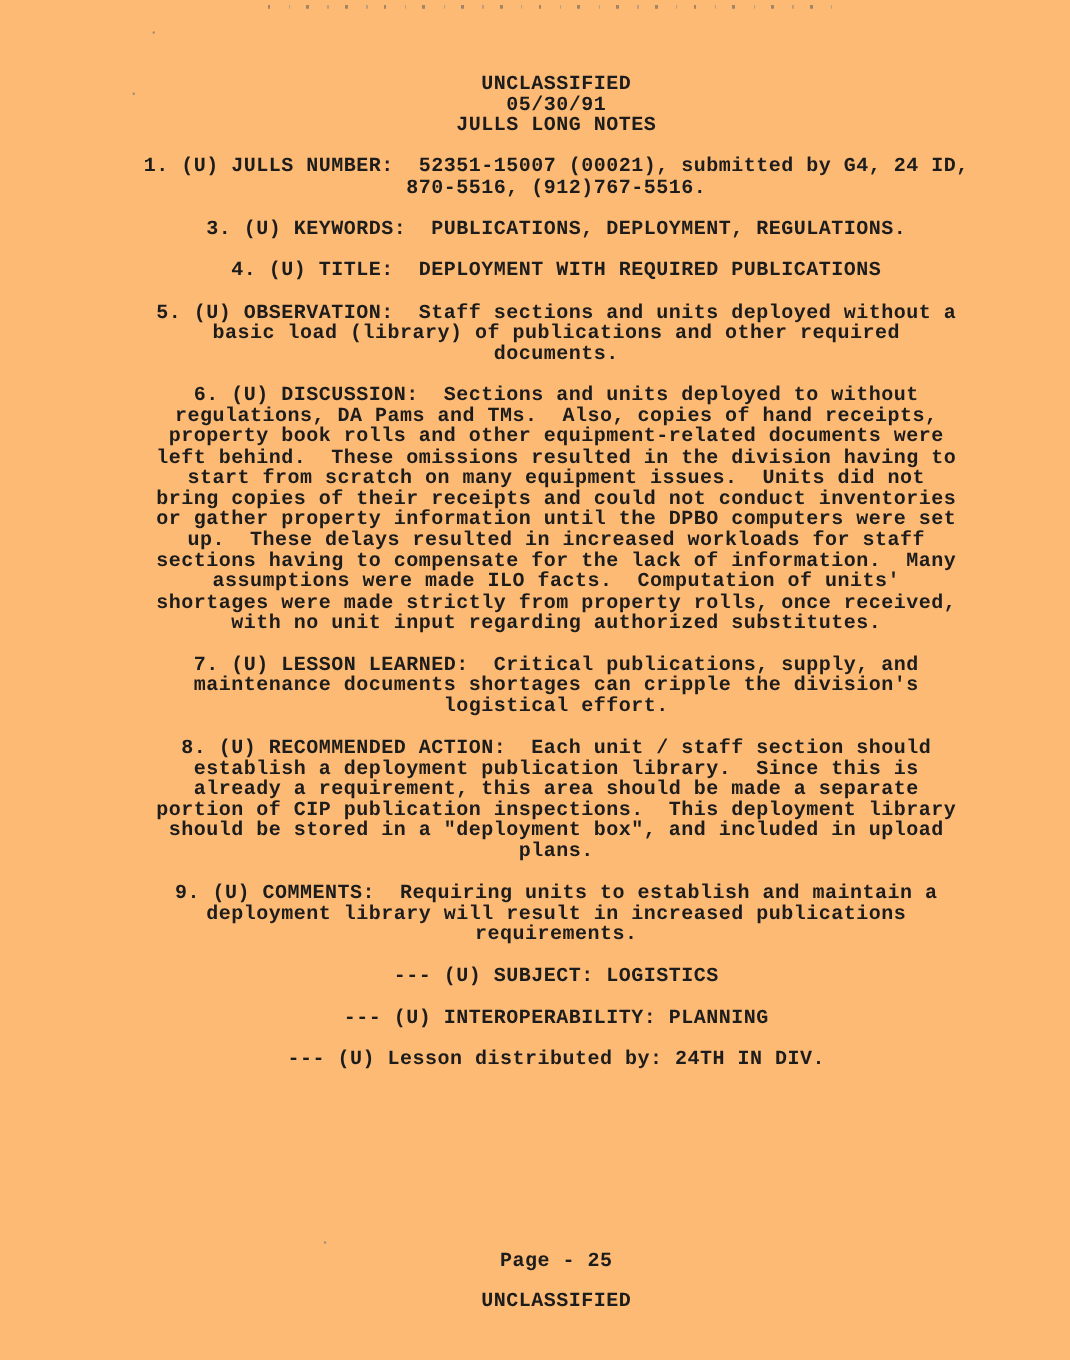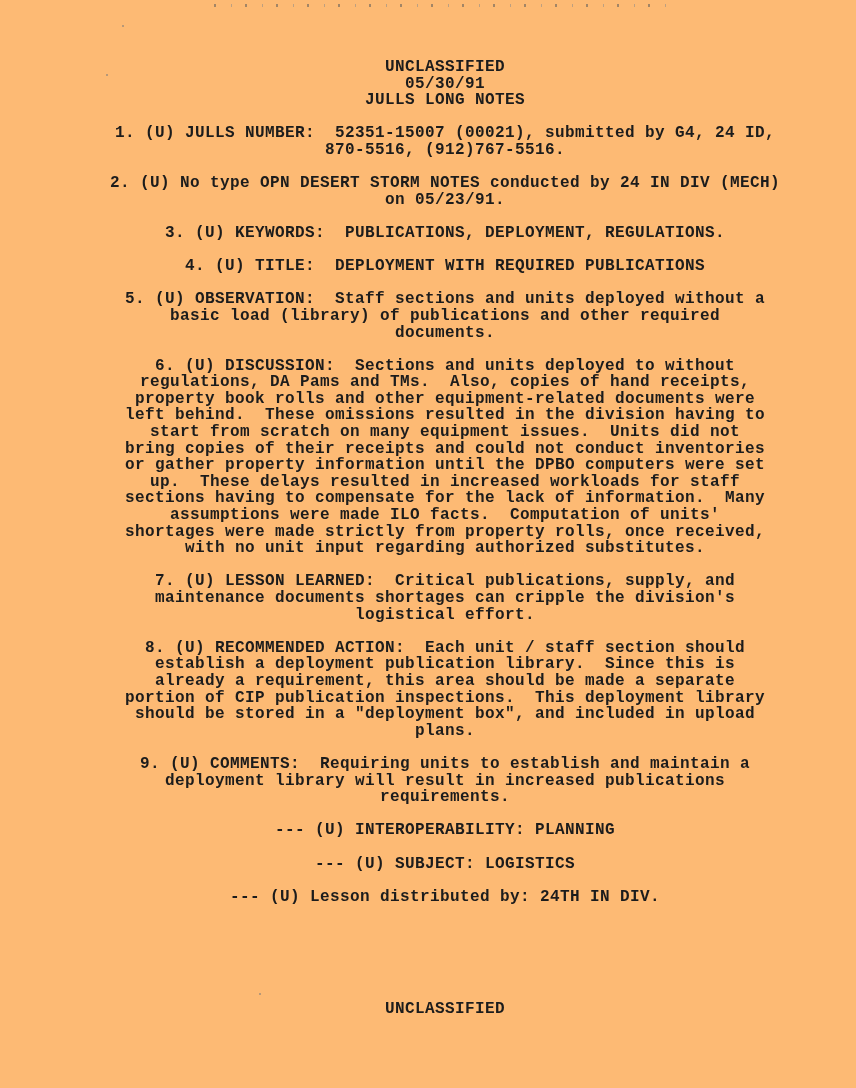--- a/index.html
+++ b/index.html
@@ -84,22 +84,20 @@
   <div class="text-column">
 
     <div class="header-block">
       <div class="center">UNCLASSIFIED</div>
       <div class="right">05/30/91</div>
       <div class="center">JULLS LONG NOTES</div>
     </div>
 
     <div class="para">1. (U) JULLS NUMBER:  52351-15007 (00021), submitted by G4, 24 ID,
 870-5516, (912)767-5516.</div>
-    <div class="para">2. (U) No type OPN DESERT STORM NOTES conducted by 24 IN DIV (MECH)
-on 05/23/91.</div>
     <div class="para">3. (U) KEYWORDS:  PUBLICATIONS, DEPLOYMENT, REGULATIONS.</div>
     <div class="para">4. (U) TITLE:  DEPLOYMENT WITH REQUIRED PUBLICATIONS</div>
     <div class="para">5. (U) OBSERVATION:  Staff sections and units deployed without a
 basic load (library) of publications and other required
 documents.</div>
     <div class="para">6. (U) DISCUSSION:  Sections and units deployed to without
 regulations, DA Pams and TMs.  Also, copies of hand receipts,
 property book rolls and other equipment-related documents were
 left behind.  These omissions resulted in the division having to
 start from scratch on many equipment issues.  Units did not
@@ -115,23 +113,24 @@
 logistical effort.</div>
     <div class="para">8. (U) RECOMMENDED ACTION:  Each unit / staff section should
 establish a deployment publication library.  Since this is
 already a requirement, this area should be made a separate
 portion of CIP publication inspections.  This deployment library
 should be stored in a "deployment box", and included in upload
 plans.</div>
     <div class="para">9. (U) COMMENTS:  Requiring units to establish and maintain a
 deployment library will result in increased publications
 requirements.</div>
+    <div class="para">--- (U) SUBJECT: LOGISTICS</div>
     <div class="para">--- (U) INTEROPERABILITY: PLANNING</div>
-    <div class="para">--- (U) SUBJECT: LOGISTICS</div>
     <div class="para">--- (U) Lesson distributed by: 24TH IN DIV.</div>
 
   </div>
 
   <div class="footer-block">
+    <div class="footer-page">Page - 25</div>
     <div>UNCLASSIFIED</div>
   </div>
 
 </div>
 
 </body></html>

